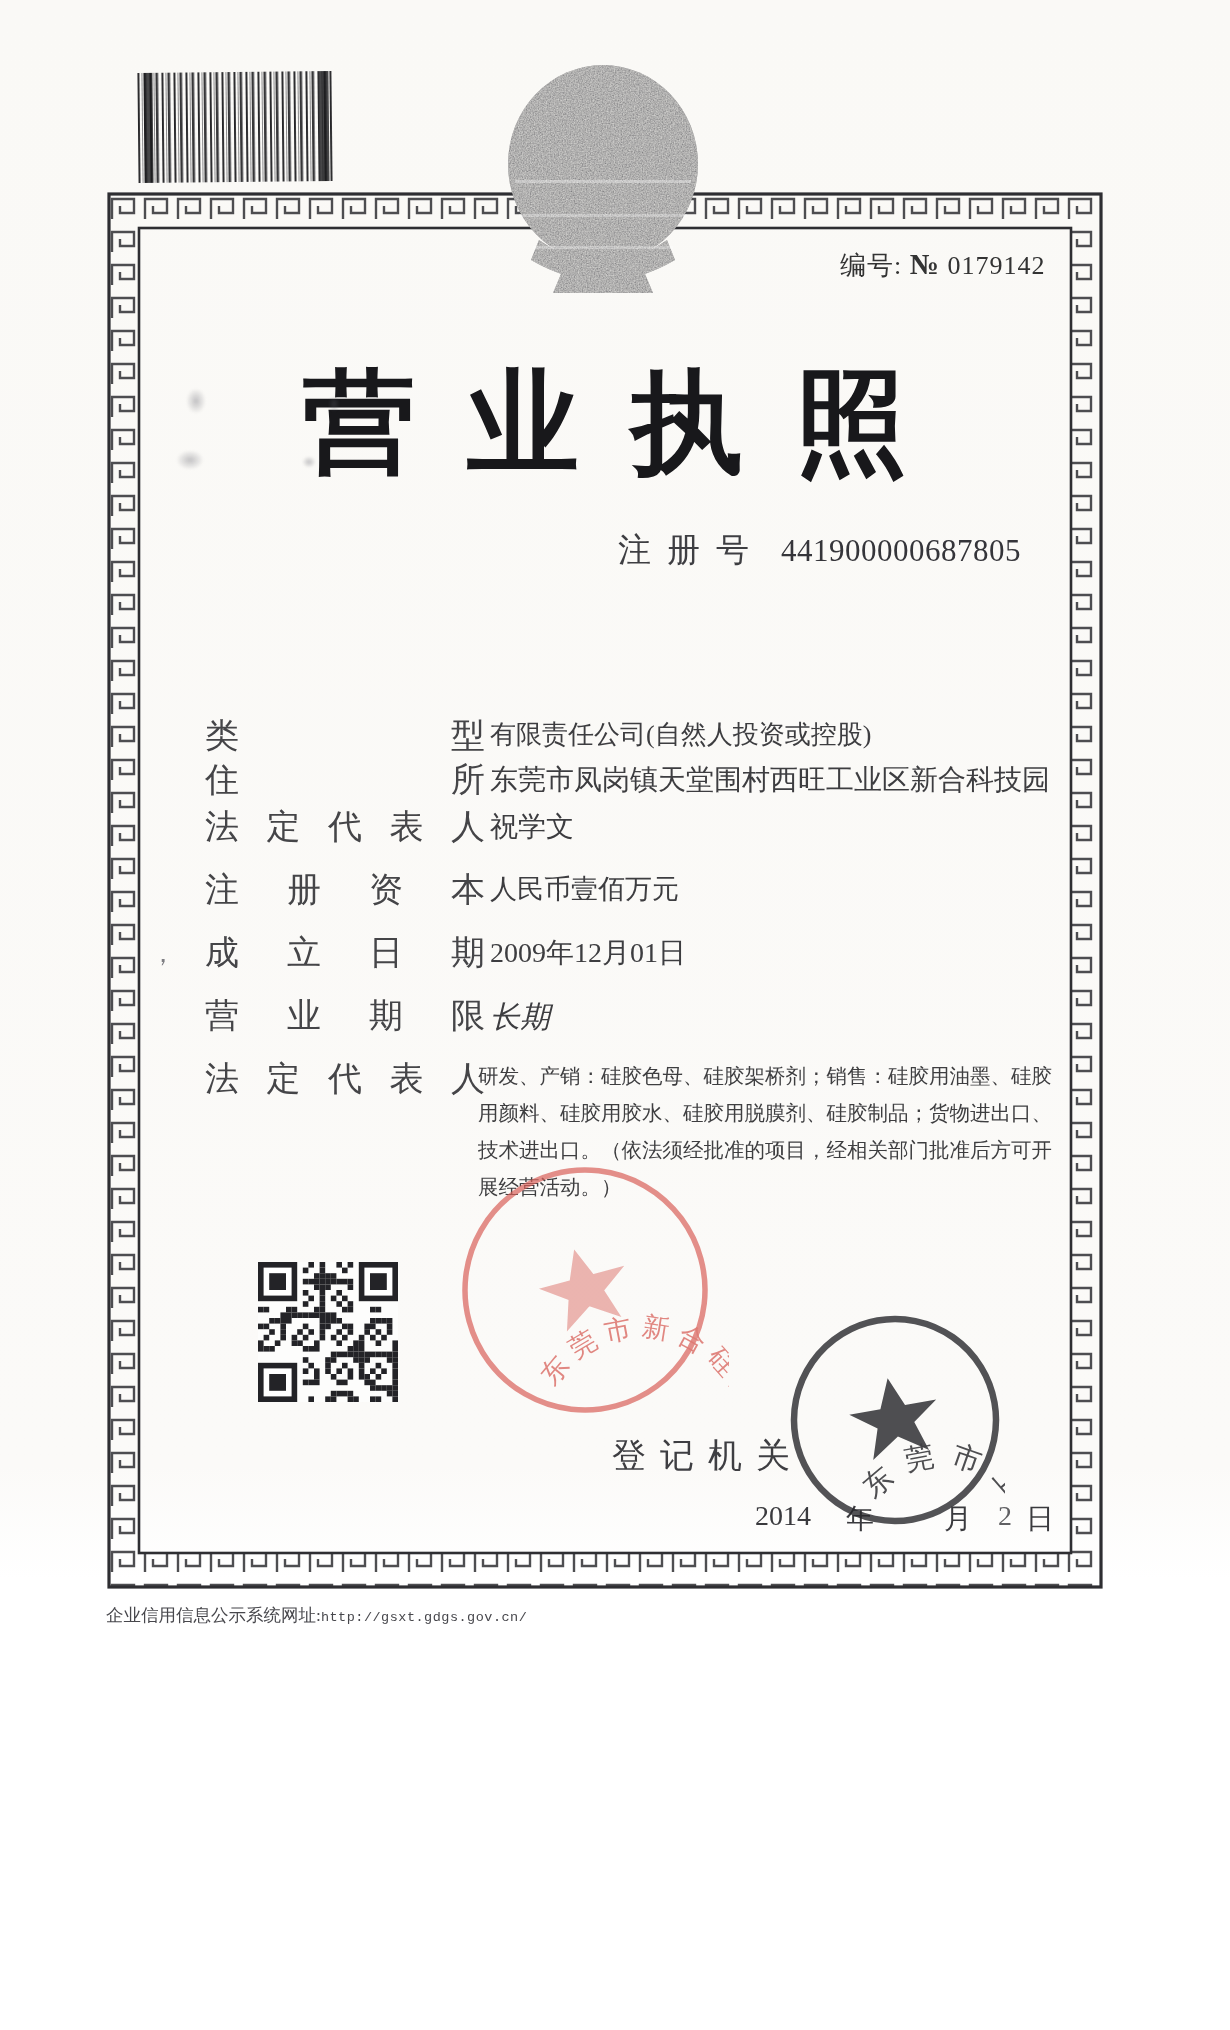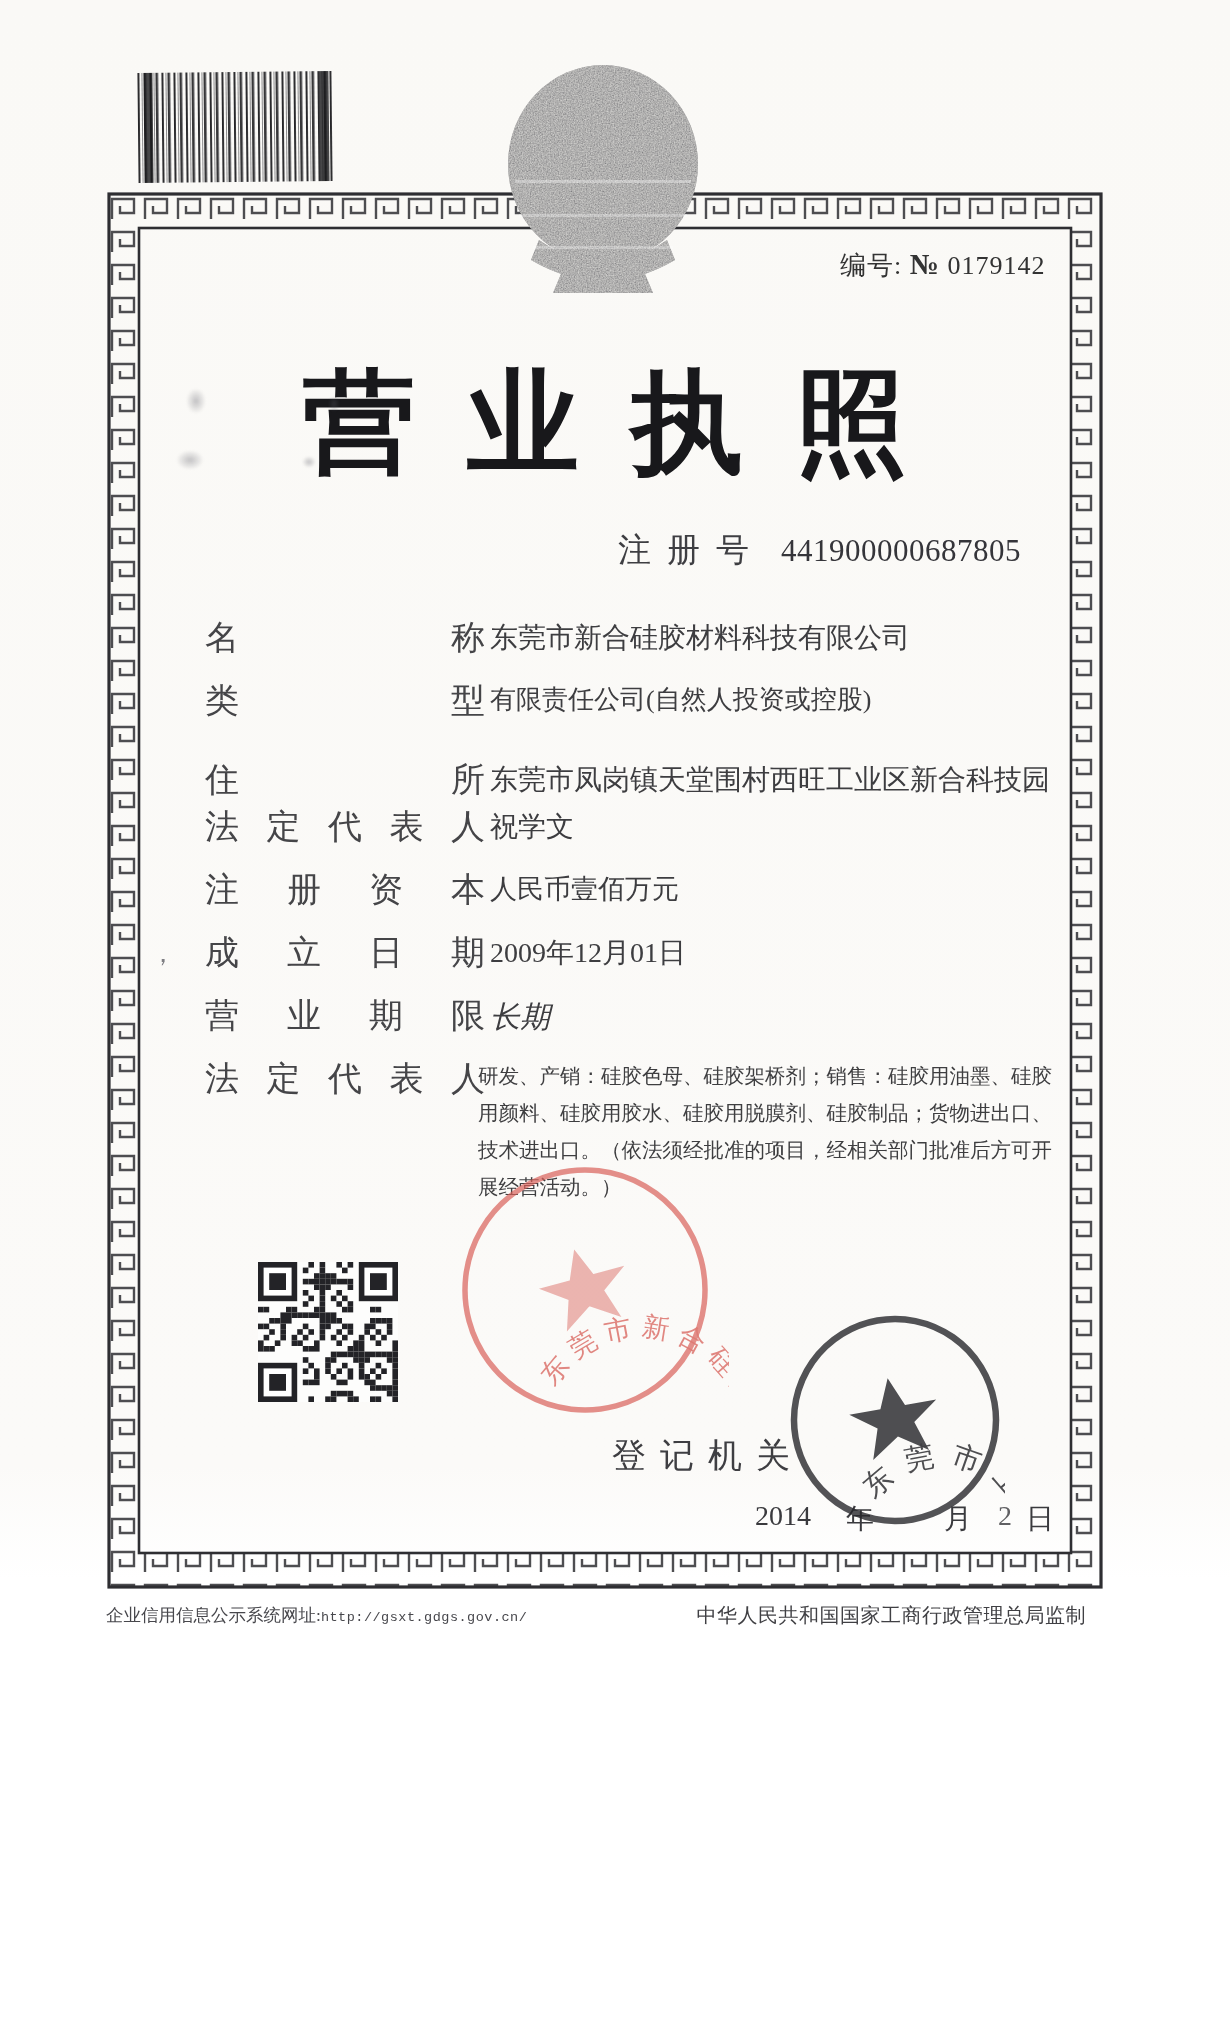--- a/index.html
+++ b/index.html
@@ -99,25 +99,21 @@
     <span>0179142</span>
   </div>
 
   <div class="abs title">营业执照</div>
 
   <div class="abs regline">
     <span class="rlab">注册号</span>
     <span class="rnum">441900000687805</span>
   </div>
 
-  <div class="row" style="top:615px;">
-    <span class="lab">名称</span>
-    <span class="val val-name">东莞市新合硅胶材料科技有限公司</span>
-  </div>
-  <div class="row" style="top:678px;">
+  <div class="row" style="top:713px;">
     <span class="lab">类型</span>
     <span class="val" style="font-size:26px;">有限责任公司(自然人投资或控股)</span>
   </div>
   <div class="row" style="top:757px;">
     <span class="lab">住所</span>
     <span class="val val-addr">东莞市凤岗镇天堂围村西旺工业区新合科技园</span>
   </div>
   <div class="row" style="top:804px;">
     <span class="lab">法定代表人</span>
     <span class="val">祝学文</span>
@@ -378,15 +374,14 @@
         </defs>
       <text font-size="29" letter-spacing="14" fill="#26262a" opacity=".92" font-family="Liberation Sans, sans-serif">
         <textPath href="#aring">东莞市工商行政管理局</textPath>
       </text>
     </g>
   </svg>
 
   <div class="abs footer-left">
     <span>企业信用信息公示系统网址:</span><span class="url">http://gsxt.gdgs.gov.cn/</span>
   </div>
-  <div class="abs footer-right">中华人民共和国国家工商行政管理总局监制</div>
 
 </div>
 
 </body></html>

